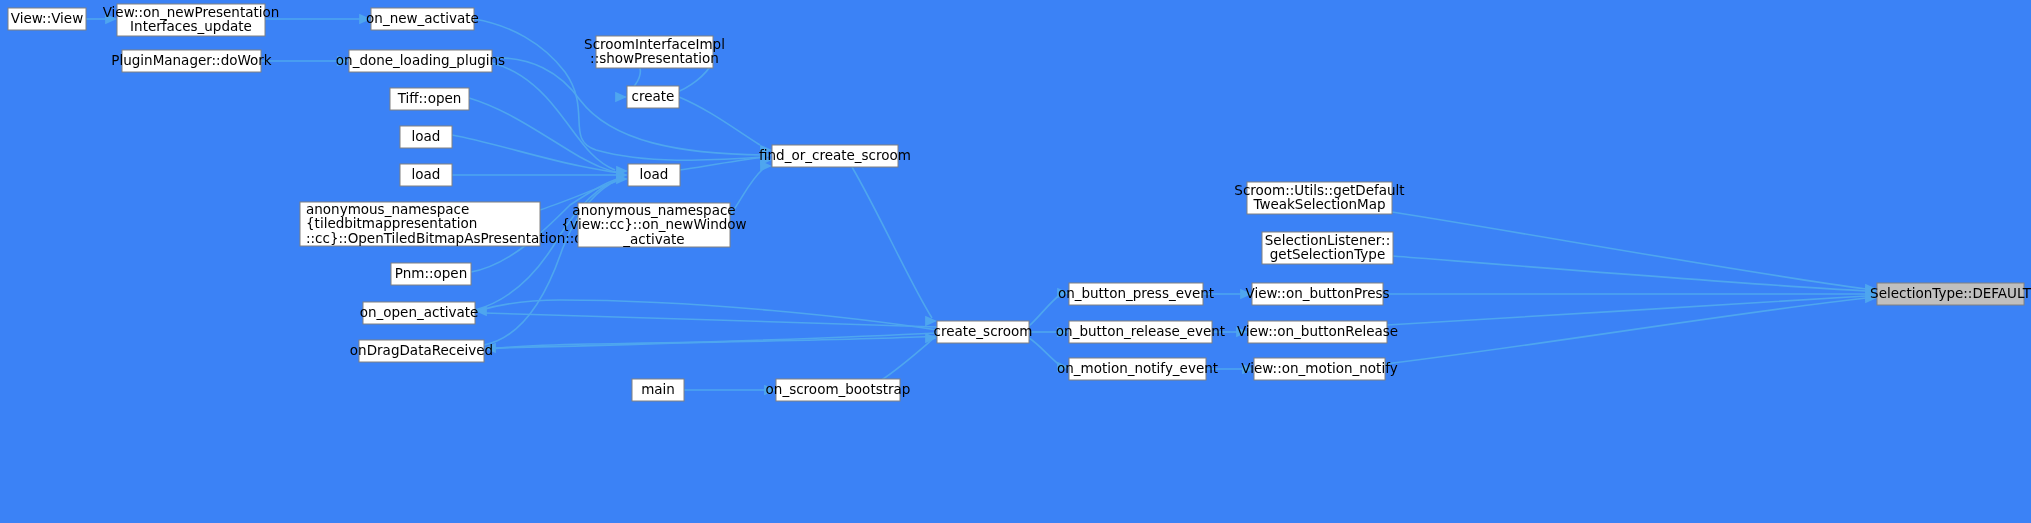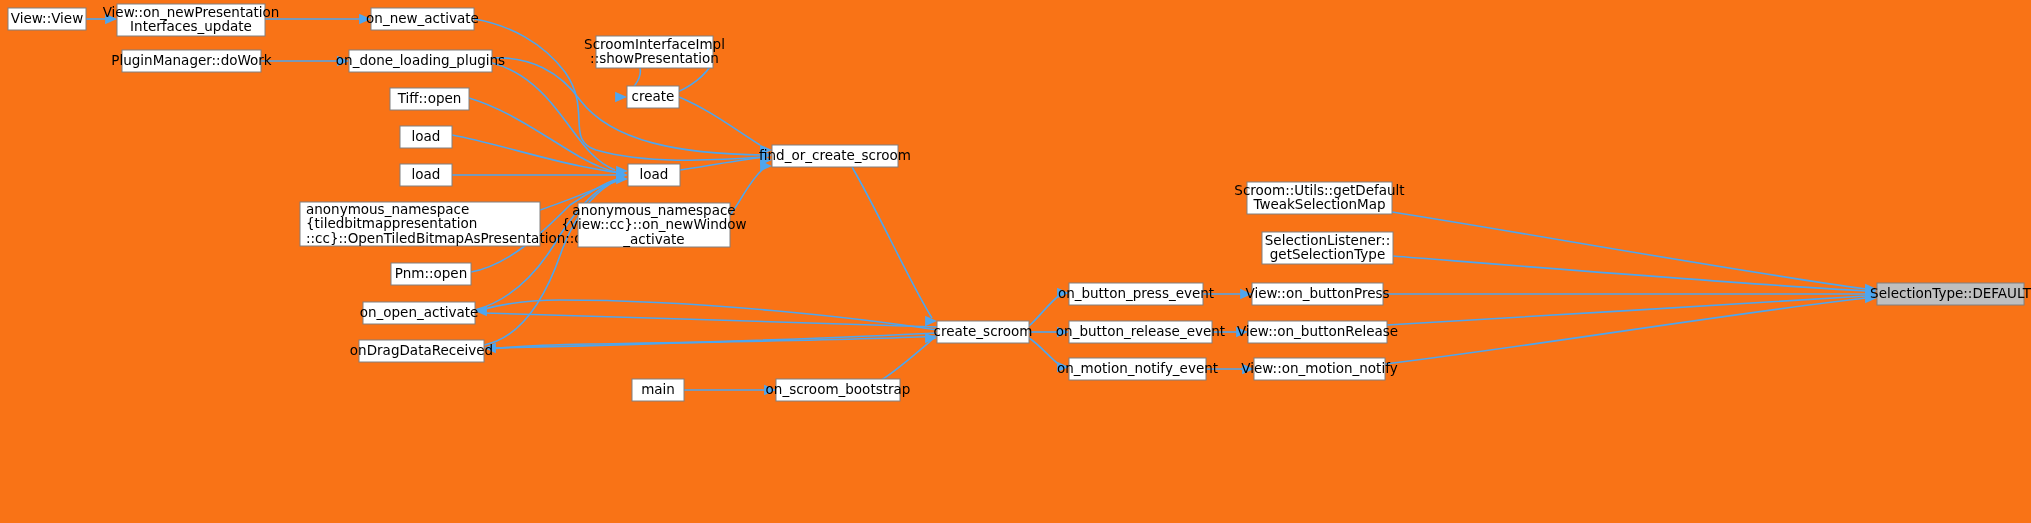--- a/index.html
+++ b/index.html
@@ -4,21 +4,21 @@
 <style>
   html, body {
     margin: 0;
     padding: 0;
     background: #ffffff;
   }
   #graph-root {
     position: relative;
     width: 2031px;
     height: 523px;
-    background: #f97316;
+    background: #3b82f6;
     font-family: "DejaVu Sans", "Liberation Sans", sans-serif;
     overflow: hidden;
     text-align: center;
   }
   svg#callgraph {
     position: absolute;
     left: 0;
     top: 0;
     width: 2031px;
     height: 523px;

